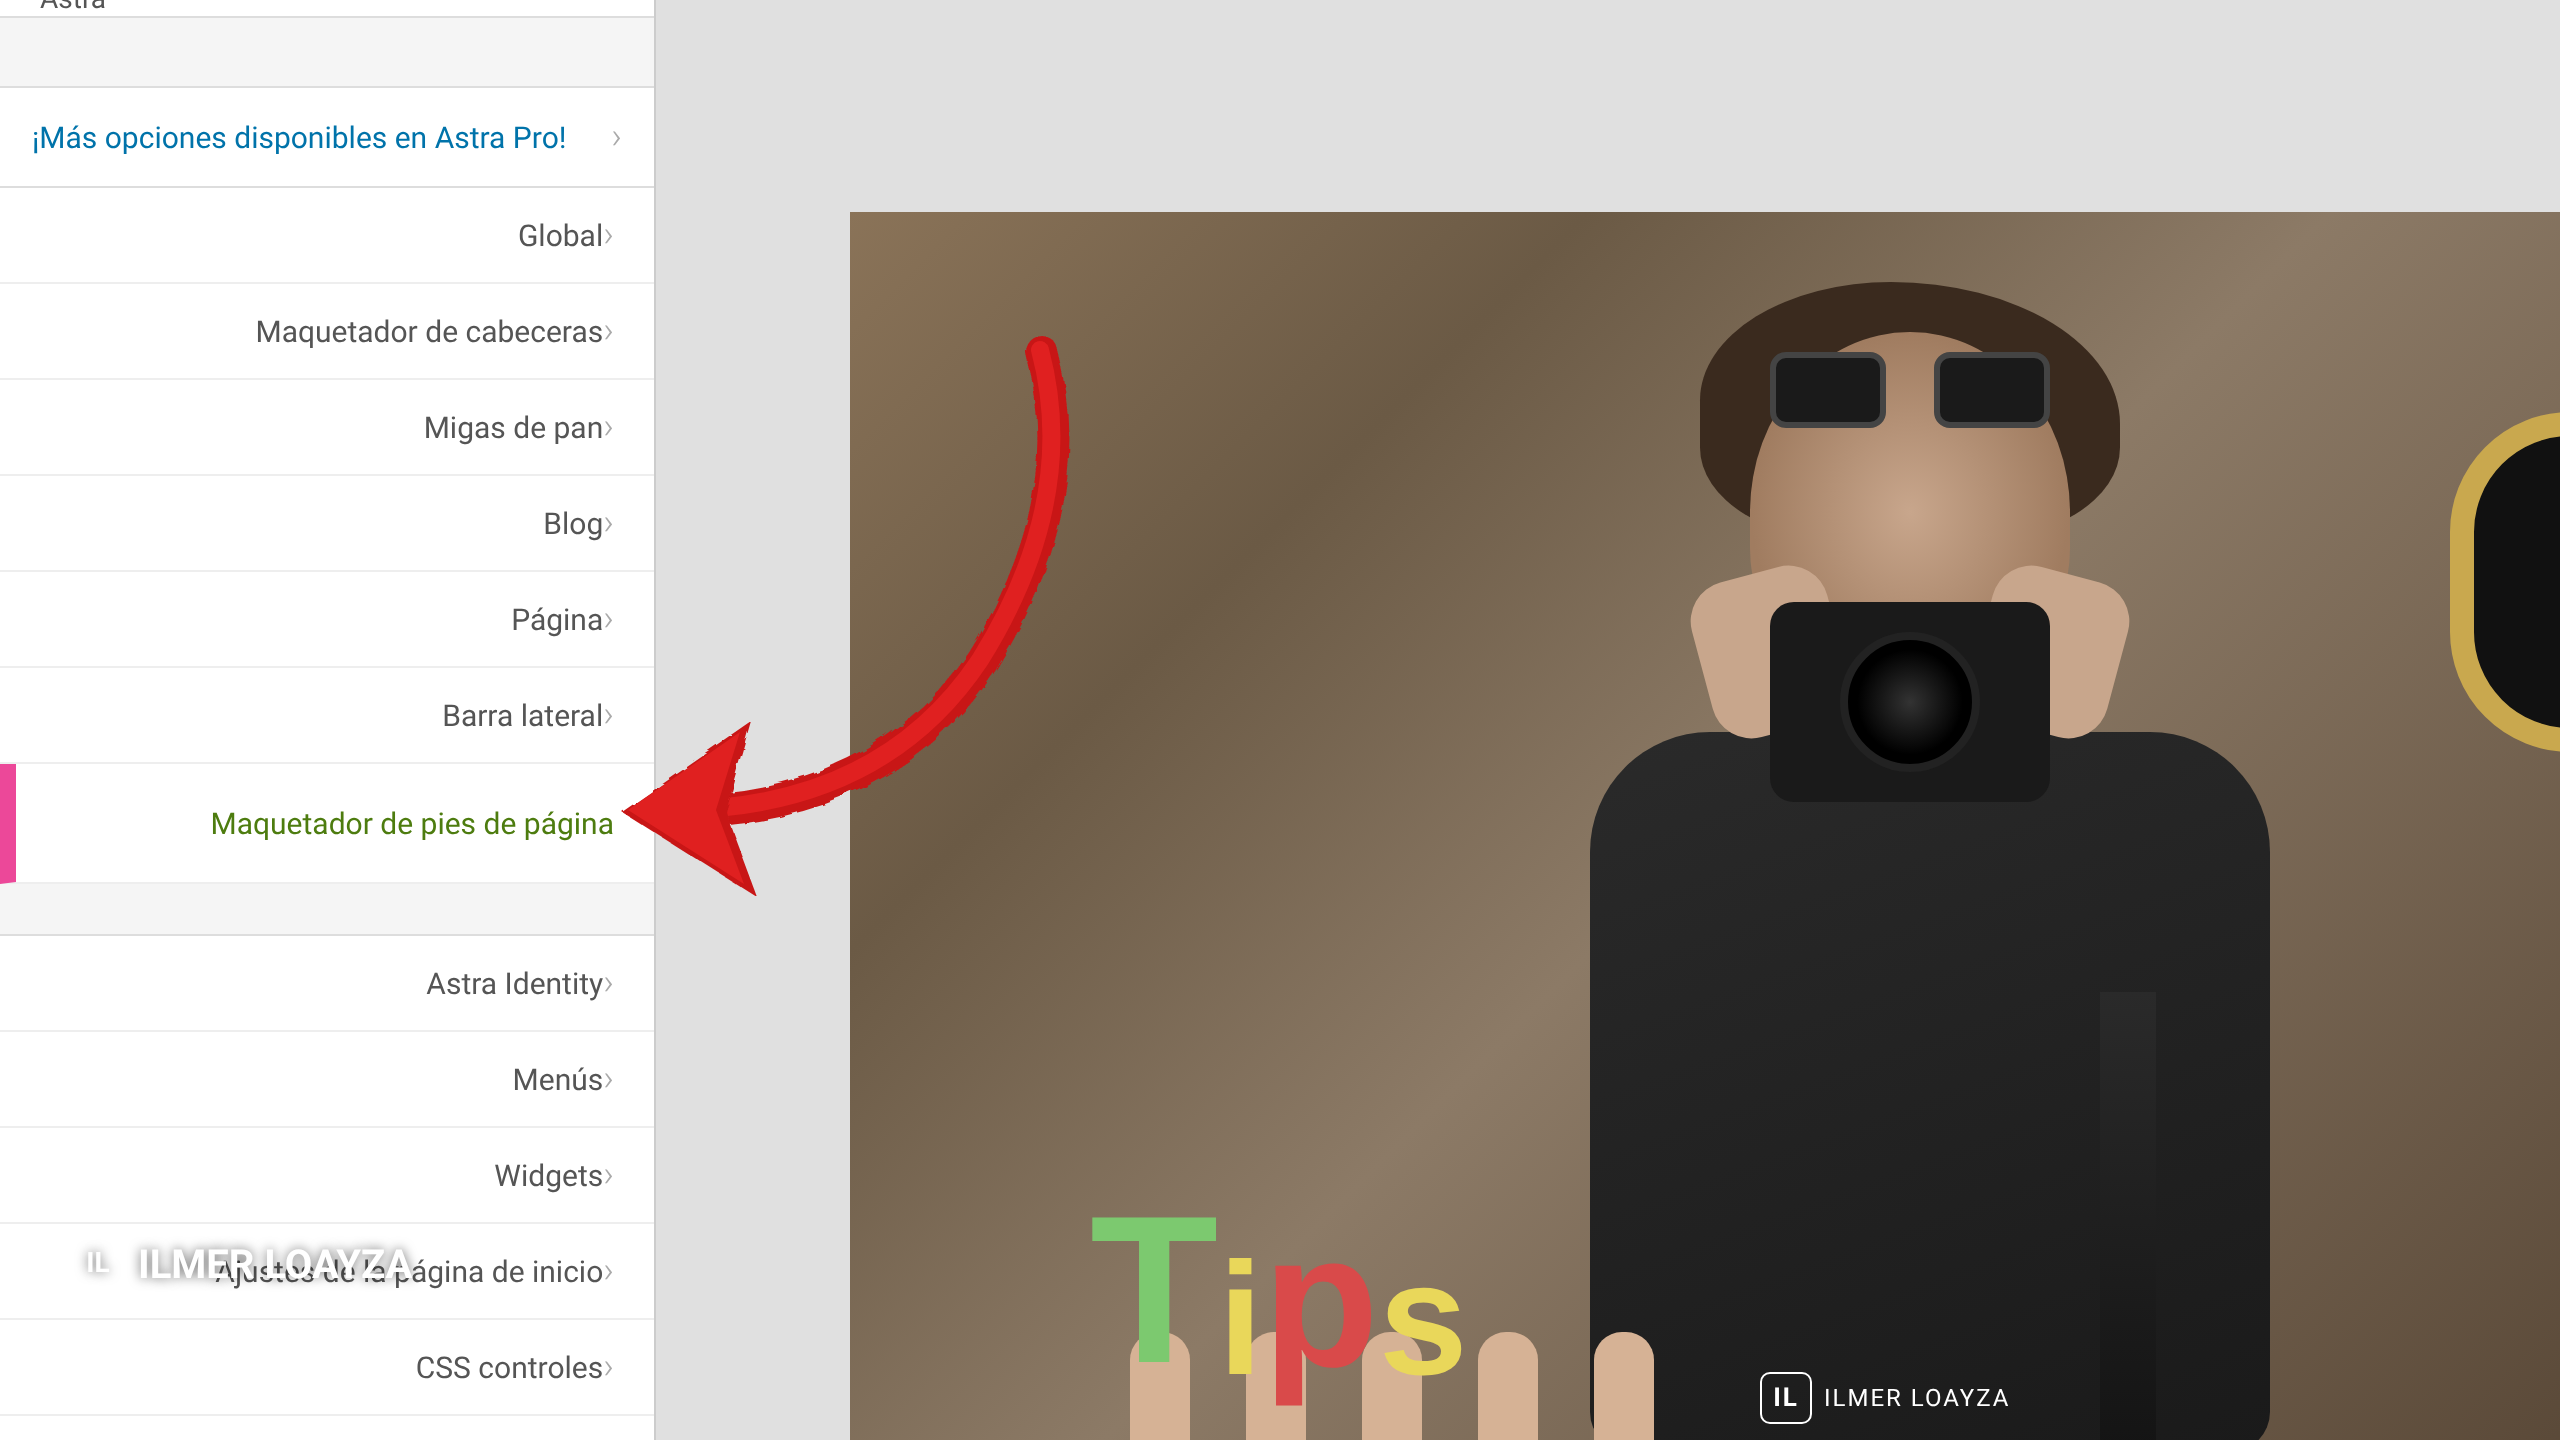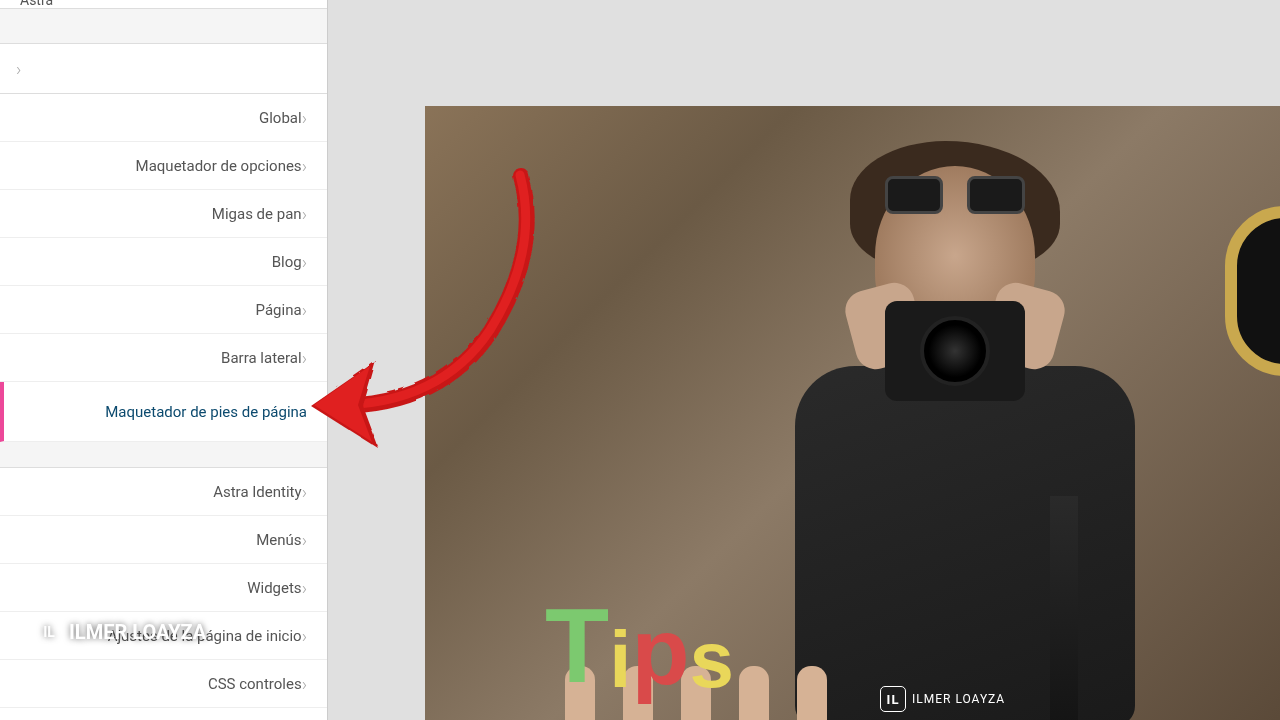--- a/index.html
+++ b/index.html
@@ -54,22 +54,22 @@
     background: #fff;
     border-bottom: 1px solid #eee;
     cursor: pointer;
     display: flex;
     align-items: center;
     justify-content: flex-end;
     height: 48px;
   }
   .item.active {
     background: #fff;
-    color: #0c4a6e;
-    border-left: 4px solid #ec4899;
+    color: #4d7c0f;
+    border-left: 8px solid #ec4899;
     padding-left: 28px;
     height: 60px;
   }
   .chev {
     color: #aaa;
     font-size: 18px;
     font-weight: 300;
   }
   .section-gap {
     height: 26px;
@@ -204,30 +204,31 @@
   }
 </style>
 </head>
 <body>
 
 <div class="sidebar">
   <div class="top-cut">Astra</div>
   <div class="small-gap"></div>
 
   <div class="promo">
+    <span class="txt">¡Más opciones disponibles en Astra Pro!</span>
     <span class="chev">›</span>
   </div>
 
   <div id="list-a">
       <div class="item">
         <span>Global</span>
         <span class="chev">›</span>
       </div>
       <div class="item">
-        <span>Maquetador de opciones</span>
+        <span>Maquetador de cabeceras</span>
         <span class="chev">›</span>
       </div>
       <div class="item">
         <span>Migas de pan</span>
         <span class="chev">›</span>
       </div>
       <div class="item">
         <span>Blog</span>
         <span class="chev">›</span>
       </div>

